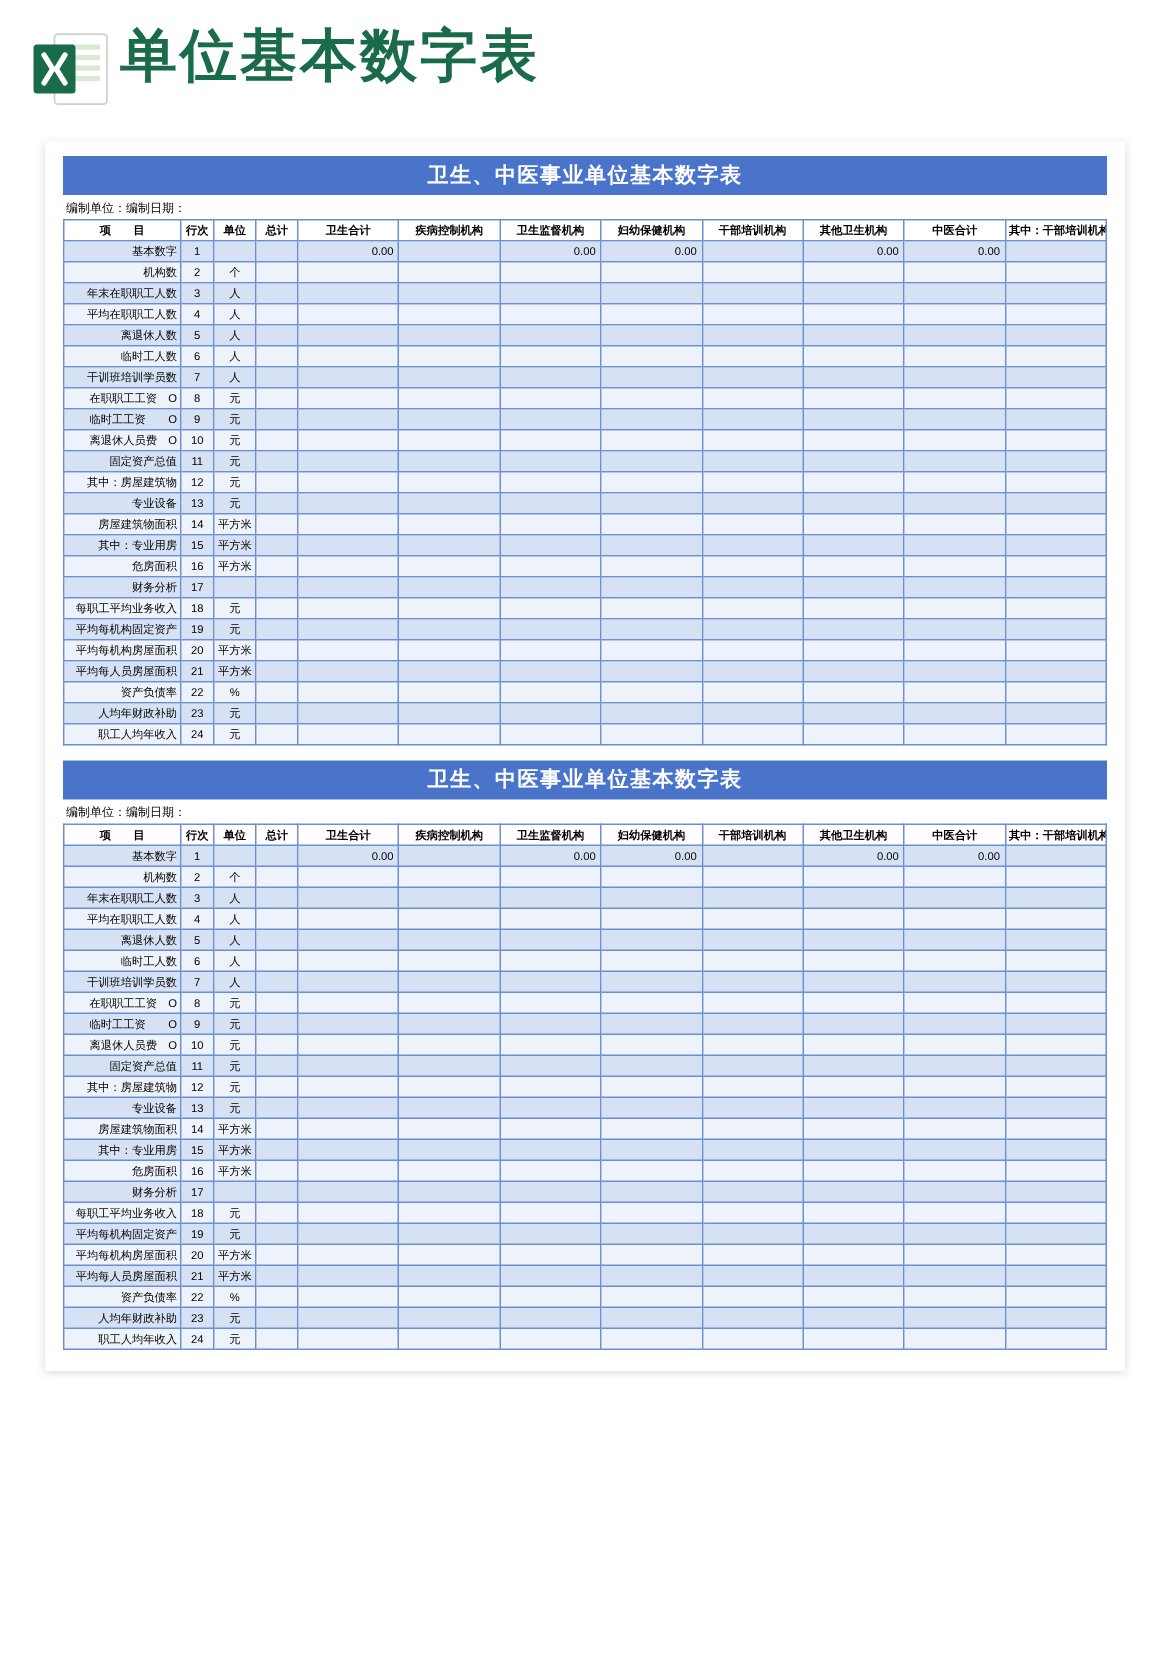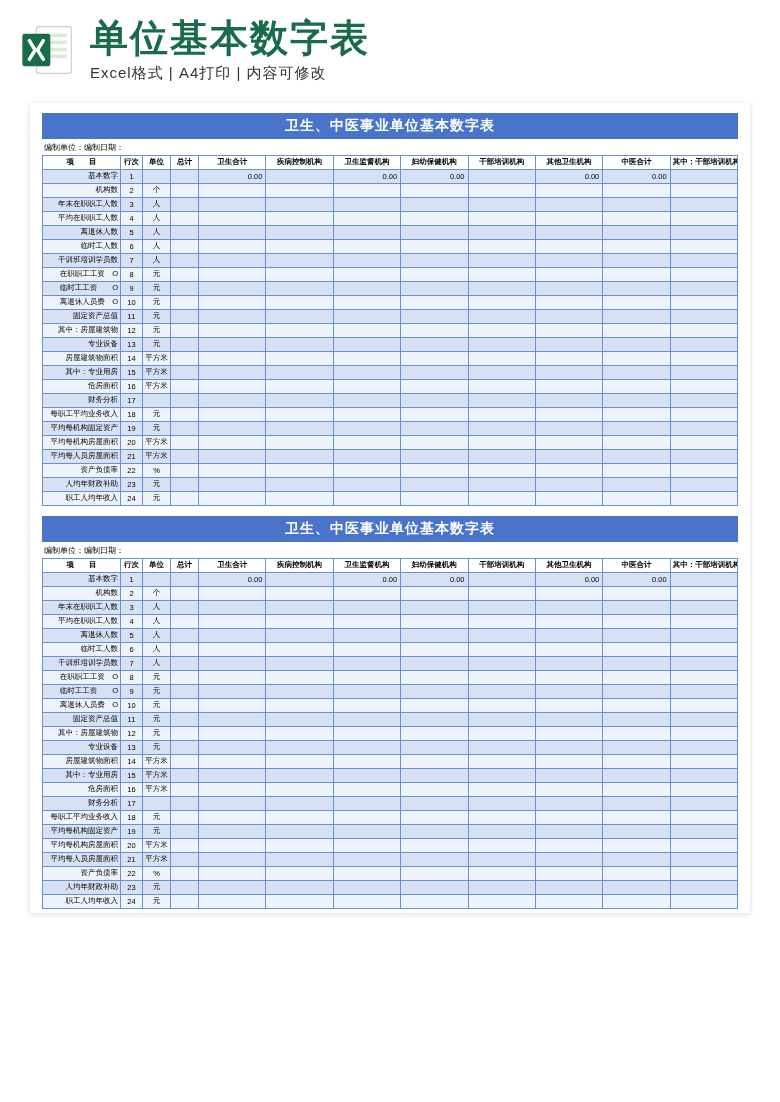--- a/index.html
+++ b/index.html
@@ -5,23 +5,22 @@
   * { box-sizing: border-box; margin: 0; padding: 0; }
   body {
     width: 780px;
     height: 1102px;
     background: #ffffff;
     font-family: "Microsoft YaHei", "SimSun", sans-serif;
     overflow: hidden;
   }
   .header {
     display: flex;
-    align-items: center;
     padding: 18px 20px 8px 20px;
-    gap: 14px;
+    gap: 4px;
   }
   .excel-icon {
     width: 56px;
     height: 56px;
     position: relative;
     flex-shrink: 0;
   }
   .excel-icon svg { width: 100%; height: 100%; }
   .header-text { flex: 1; }
   .main-title {
@@ -34,21 +33,21 @@
   .sub-title {
     font-size: 15px;
     color: #333;
     margin-top: 4px;
     letter-spacing: 1px;
   }
   .page {
     background: #fff;
     margin: 12px 30px 0 30px;
     box-shadow: 0 1px 6px rgba(0,0,0,0.15);
-    padding: 10px 12px 4px 12px;
+    padding: 10px 12px 14px 12px;
   }
   .sheet-title {
     background: #4a74c9;
     color: #fff;
     text-align: center;
     font-size: 14px;
     font-weight: 700;
     padding: 4px 0;
     letter-spacing: 1px;
   }
@@ -101,21 +100,20 @@
       <rect x="18" y="10" width="22" height="3" fill="#d9ead3"></rect>
       <rect x="18" y="16" width="22" height="3" fill="#d9ead3"></rect>
       <rect x="18" y="22" width="22" height="3" fill="#d9ead3"></rect>
       <rect x="18" y="28" width="22" height="3" fill="#d9ead3"></rect>
       <rect x="2" y="10" width="24" height="28" rx="2" fill="#1a6b4a"></rect>
       <path d="M8 16 L13 24 L8 32 M20 16 L15 24 L20 32" stroke="#fff" stroke-width="3" fill="none" stroke-linecap="round"></path>
     </svg>
   </div>
   <div class="header-text">
     <div class="main-title">单位基本数字表</div>
-    <div class="sub-title">Excel格式 | A4打印 | 内容可修改</div>
   </div>
 </div>
 
 <div class="page" style="position:relative">
   <div id="sheet1">
       <div class="sheet-title">卫生、中医事业单位基本数字表</div>
       <div class="meta-row">
         <span>编制单位：</span>
         <span>编制日期：</span>
       </div>

